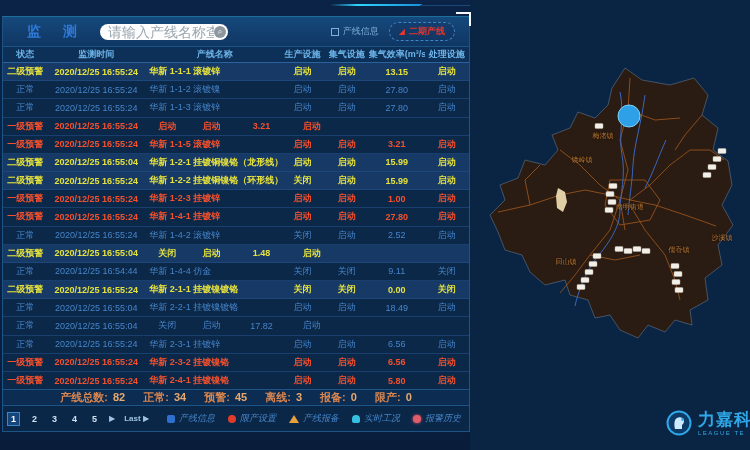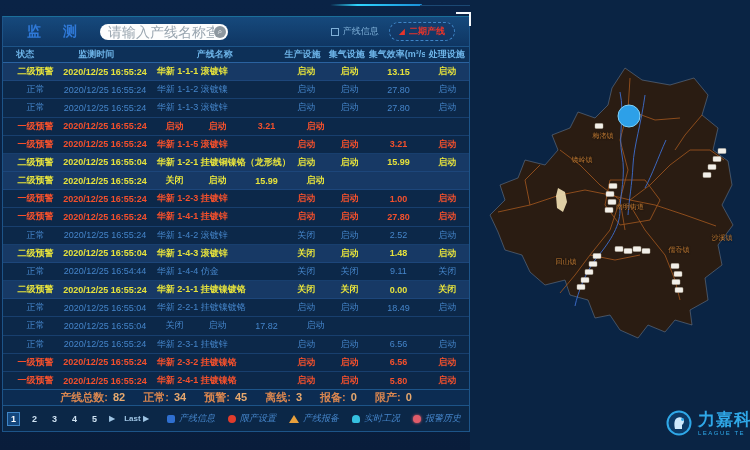--- a/index.html
+++ b/index.html
@@ -34,21 +34,21 @@
   .phase-area { margin-left:auto; display:flex; align-items:center; gap:10px; padding-right:6px; }
   .phase1 { display:flex; align-items:center; gap:4px; color:#7fb0d8; font-size:9px; cursor:pointer; }
   .phase1 .box { width:8px; height:8px; border:1px solid #7fb0d8; background:transparent; }
   .phase2-btn { display:flex; align-items:center; gap:4px; border:1px dashed #3f86c8; border-radius:10px;
       padding:2px 9px; color:#e8342a; font-size:9px; font-weight:bold; background:rgba(20,50,95,.4); cursor:pointer; }
   .phase2-btn .flag { color:#e8342a; font-size:8px; }
 
   .thead { height:16px; flex:0 0 16px; display:flex; align-items:center; background:#0d3058;
       border-bottom:1px solid #2a62a0; color:#6db4e8; font-size:9px; font-weight:bold; }
   .tbody { flex:1; display:flex; flex-direction:column; }
-  .trow { flex:1; display:flex; align-items:center; font-size:9px; border-bottom:1px solid rgba(34,82,140,.55); cursor:pointer;padding-left:11px; }
+  .trow { flex:1; display:flex; align-items:center; font-size:9px; border-bottom:1px solid rgba(34,82,140,.55); cursor:pointer; }
   .trow:last-child { border-bottom:none; }
   .c { text-align:center; white-space:nowrap; overflow:hidden; }
   .c-status { width:9.5%; } .c-time { width:21%; } .c-name { width:29%; text-align:left; padding-left:4px; }
   .c-prod { width:9.5%; } .c-gas { width:9.5%;font-family:Liberation Serif, serif; } .c-eff { width:12%; } .c-proc { width:9.5%; }
   .lv0 { color:#4585ca; } .lv1 { color:#f4502c; font-weight:bold; } .lv2 { color:#e6e23c; font-weight:bold; }
   .trow.bg2 { background:rgba(45,90,155,.35); }
 
   .summary { height:16px; flex:0 0 16px; display:flex; align-items:center; justify-content:center; gap:18px;
       font-size:11px; color:#d8854f; font-weight:bold; border-top:1px solid #1d5488; background:#0c2c52; }
   .summary b { color:#e8a96e; margin-left:2px; font-weight:bold; }
@@ -175,20 +175,21 @@
           <div class="c c-time">2020/12/25 16:55:04</div>
           <div class="c c-name">华新 1-2-1 挂镀铜镍铬（龙形线）</div>
           <div class="c c-prod">启动</div>
           <div class="c c-gas">启动</div>
           <div class="c c-eff">15.99</div>
           <div class="c c-proc">启动</div>
         </div>
         <div class="trow lv2 bg2">
           <div class="c c-status">二级预警</div>
           <div class="c c-time">2020/12/25 16:55:24</div>
+          <div class="c c-name">华新 1-2-2 挂镀铜镍铬（环形线）</div>
           <div class="c c-prod">关闭</div>
           <div class="c c-gas">启动</div>
           <div class="c c-eff">15.99</div>
           <div class="c c-proc">启动</div>
         </div>
         <div class="trow lv1">
           <div class="c c-status">一级预警</div>
           <div class="c c-time">2020/12/25 16:55:24</div>
           <div class="c c-name">华新 1-2-3 挂镀锌</div>
           <div class="c c-prod">启动</div>
@@ -210,21 +211,20 @@
           <div class="c c-time">2020/12/25 16:55:24</div>
           <div class="c c-name">华新 1-4-2 滚镀锌</div>
           <div class="c c-prod">关闭</div>
           <div class="c c-gas">启动</div>
           <div class="c c-eff">2.52</div>
           <div class="c c-proc">启动</div>
         </div>
         <div class="trow lv2 bg2">
           <div class="c c-status">二级预警</div>
           <div class="c c-time">2020/12/25 16:55:04</div>
-          <div class="c c-name">华新 1-4-3 滚镀锌</div>
           <div class="c c-prod">关闭</div>
           <div class="c c-gas">启动</div>
           <div class="c c-eff">1.48</div>
           <div class="c c-proc">启动</div>
         </div>
         <div class="trow lv0">
           <div class="c c-status">正常</div>
           <div class="c c-time">2020/12/25 16:54:44</div>
           <div class="c c-name">华新 1-4-4 仿金</div>
           <div class="c c-prod">关闭</div>

